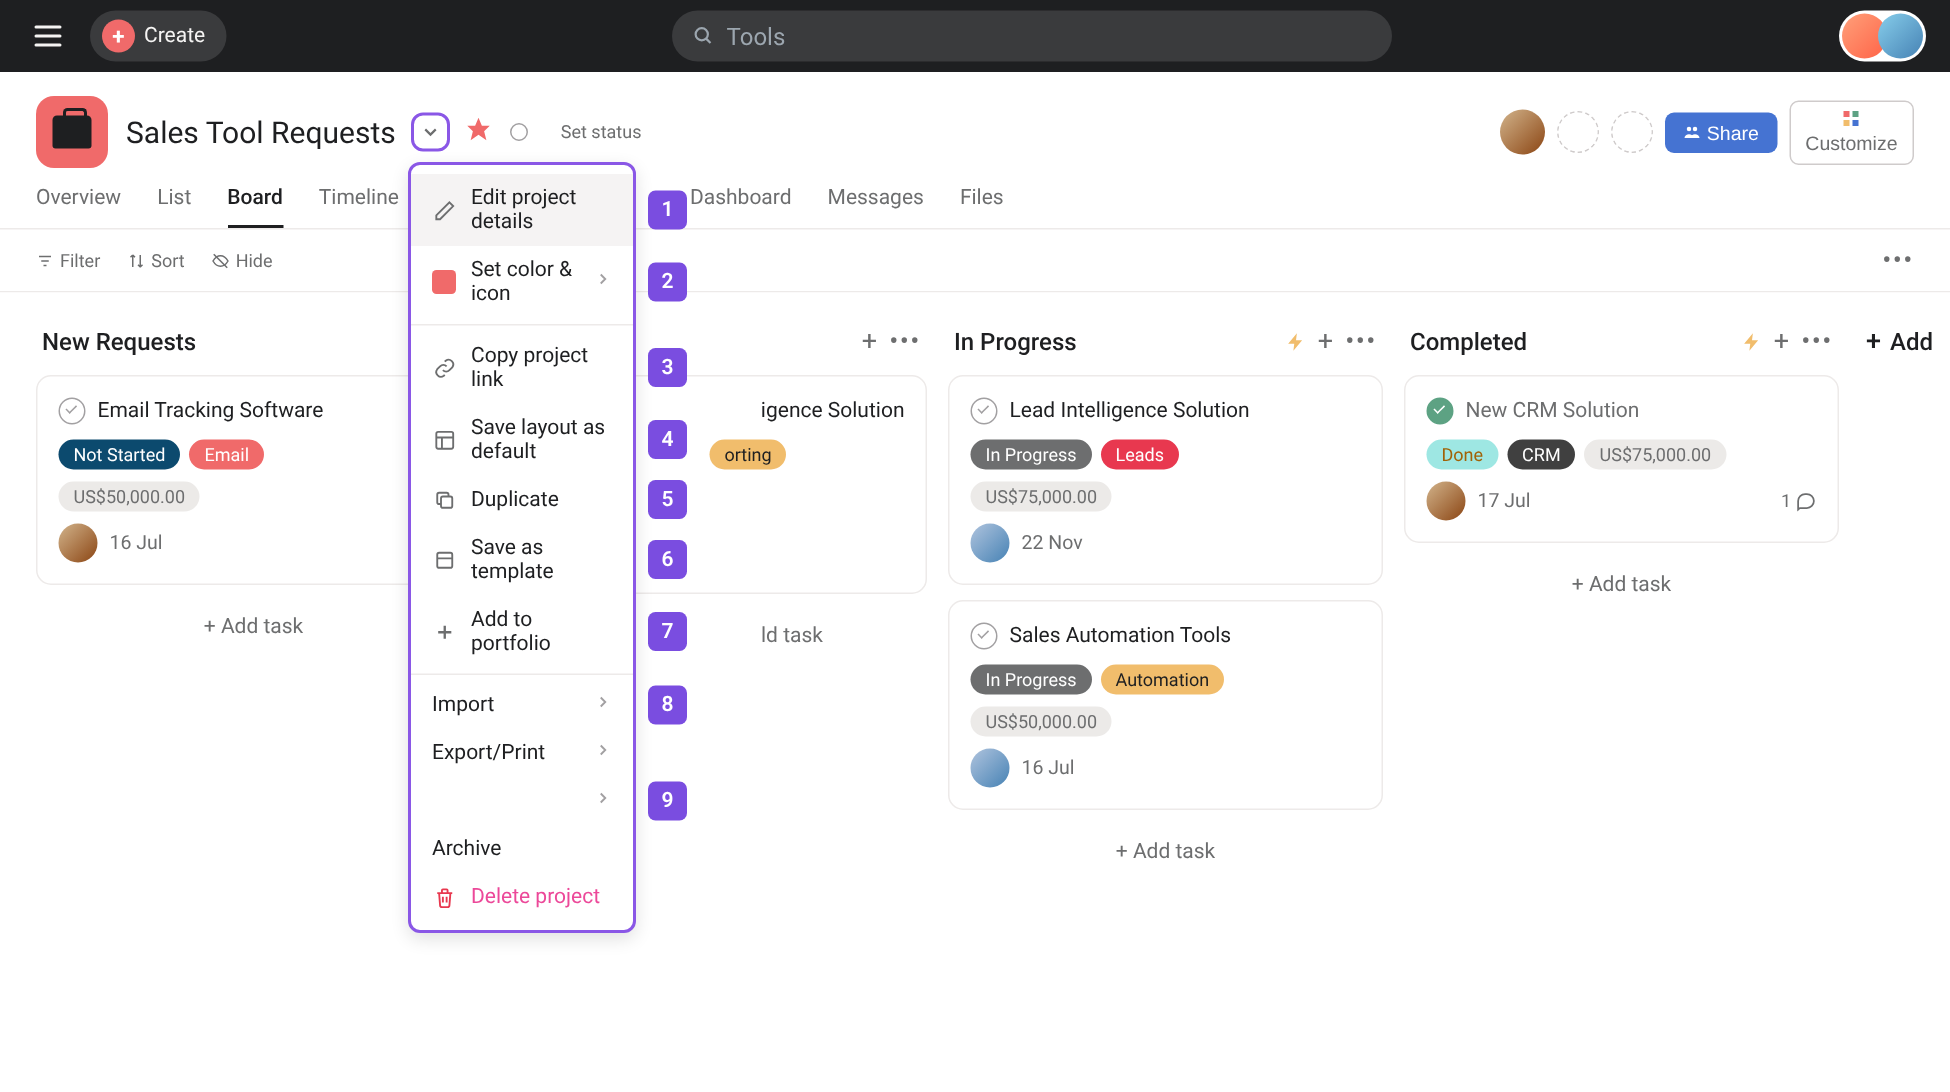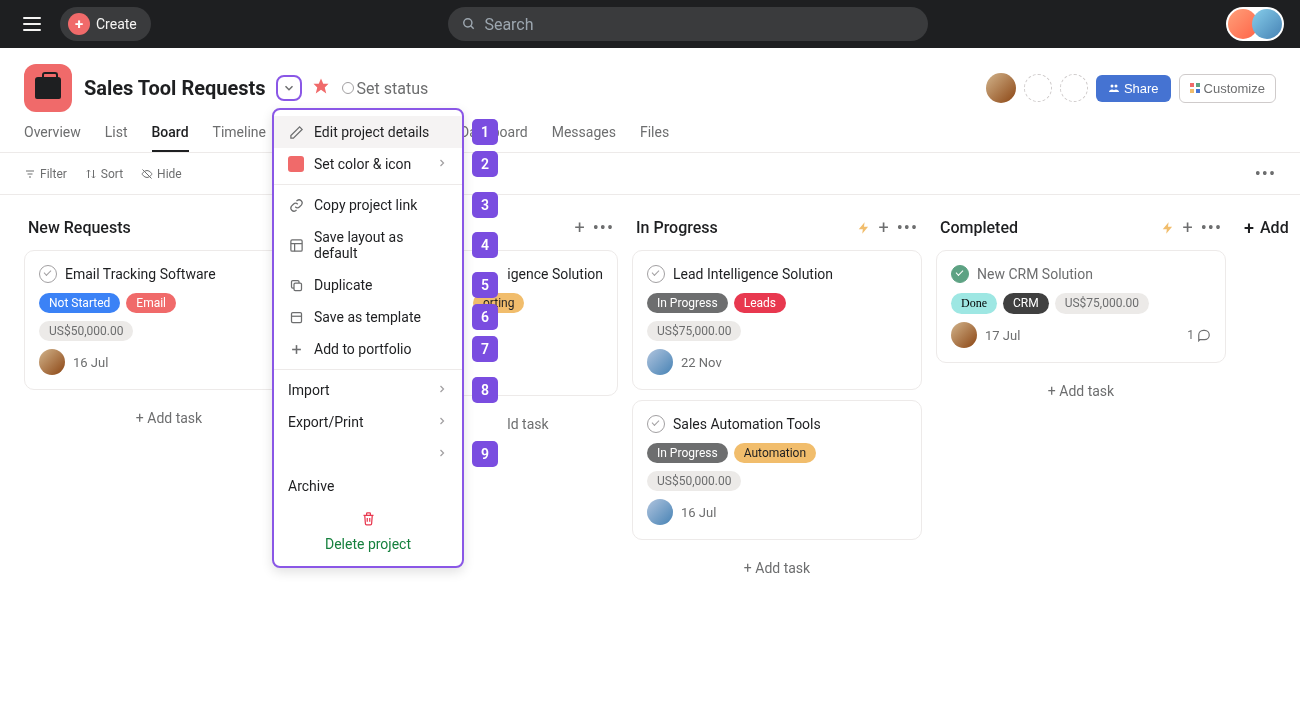--- a/index.html
+++ b/index.html
@@ -16,32 +16,32 @@
 .search svg { width: 14px; height: 14px; }
 .avatar-group-top { display: flex; align-items: center; gap: -4px; background: #fff; border-radius: 20px; padding: 2px; }
 .avatar-top { width: 30px; height: 30px; border-radius: 50%; background: linear-gradient(135deg, #ffa07a, #ff6347); }
 .avatar-top.b { background: linear-gradient(135deg, #87ceeb, #4682b4); margin-left: -6px; }
 
 
 .project-header { padding: 16px 24px 0 24px; display: flex; align-items: center; gap: 12px; position: relative; }
 .project-icon { width: 48px; height: 48px; border-radius: 12px; background: #f06a6a; display: flex; align-items: center; justify-content: center; }
 .project-icon .briefcase { width: 26px; height: 22px; background: #1e1f21; border-radius: 3px 3px 2px 2px; position: relative; }
 .project-icon .briefcase::before { content: ""; position: absolute; top: -5px; left: 7px; width: 12px; height: 5px; border: 2px solid #1e1f21; border-bottom: none; border-radius: 3px 3px 0 0; }
-.project-title { font-size: 20px; font-weight: 700; }
+.project-title { font-size: 20px; font-weight: 400; }
 .chevron-down { width: 22px; height: 22px; border-radius: 6px; outline: 2px solid #8a57e6; display: flex; align-items: center; justify-content: center; cursor: pointer; }
 .chevron-down svg { width: 14px; height: 14px; }
 .star-icon { color: #f06a6a; }
 .star-icon svg { width: 18px; height: 18px; fill: #f06a6a; }
-.set-status { display: flex; align-items: center; gap: 3px; color: #6d6e6f; font-size: 16px; cursor: pointer; }
+.set-status { display: flex; align-items: center; gap: 22px; color: #6d6e6f; font-size: 12px; cursor: pointer; }
 .set-status .circ { width: 12px; height: 12px; border: 1.5px solid #a2a0a2; border-radius: 50%; }
 .header-right { margin-left: auto; display: flex; align-items: center; gap: 8px; }
 .avatar-sm { width: 30px; height: 30px; border-radius: 50%; background: linear-gradient(135deg,#d2b48c,#8b4513); }
 .avatar-empty { width: 28px; height: 28px; border-radius: 50%; border: 1.5px dashed #cfcbcb; }
 .share-btn { background: #4573d2; color: #fff; border: none; border-radius: 6px; padding: 6px 12px; font-size: 13px; display: flex; align-items: center; gap: 4px; cursor: pointer; }
-.customize-btn { background: #fff; border: 1px solid #cfcbcb; border-radius: 6px; padding: 6px 10px; font-size: 13px; display: flex; align-items: center; gap: 4px; cursor: pointer; color: #6d6e6f; }
+.customize-btn { background: #fff; border: 1px solid #cfcbcb; border-radius: 6px; padding: 6px 10px; font-size: 13px; display: flex; align-items: center; gap: 4px; cursor: pointer; color: #6d6e6f; flex-direction: column; }
 .customize-btn .sq { display: inline-grid; grid-template-columns: 4px 4px; grid-template-rows: 4px 4px; gap: 2px; }
 .customize-btn .sq span:nth-child(1){background:#f06a6a;}
 .customize-btn .sq span:nth-child(2){background:#5da283;}
 .customize-btn .sq span:nth-child(3){background:#f1bd6c;}
 .customize-btn .sq span:nth-child(4){background:#4573d2;}
 
 
 .tabs { display: flex; gap: 24px; padding: 12px 24px 0 24px; border-bottom: 1px solid #edeae9; position: relative; }
 .tab { padding-bottom: 10px; font-size: 14px; color: #6d6e6f; cursor: pointer; }
 .tab.active { color: #1e1f21; font-weight: 500; border-bottom: 2px solid #1e1f21; }
@@ -63,45 +63,45 @@
 .plus-icon { font-size: 18px; }
 .card { background: #fff; border: 1px solid #edeae9; border-radius: 10px; padding: 14px; margin-bottom: 10px; box-shadow: 0 0 0 rgba(0,0,0,0); }
 .card-title-row { display: flex; align-items: center; gap: 8px; margin-bottom: 10px; }
 .check-circ { width: 18px; height: 18px; border: 1.5px solid #a2a0a2; border-radius: 50%; position: relative; flex-shrink: 0; }
 .check-circ::after { content: ""; position: absolute; left: 4px; top: 4px; width: 6px; height: 3px; border-left: 1.5px solid #a2a0a2; border-bottom: 1.5px solid #a2a0a2; transform: rotate(-45deg); }
 .check-circ.done { background: #5da283; border-color: #5da283; }
 .check-circ.done::after { border-color: #fff; }
 .card-title { font-size: 14px; font-weight: 400; }
 .tags { display: flex; gap: 6px; flex-wrap: wrap; margin-bottom: 8px; }
 .tag { font-size: 12px; padding: 3px 10px; border-radius: 12px; white-space: nowrap; }
-.tag.blue { background: #3b82f6; color: #fff; }
+.tag.blue { background: #0c4a6e; color: #fff; }
 .tag.salmon { background: #f06a6a; color: #fff; }
 .tag.gray { background: #6d6e6f; color: #fff; }
 .tag.red { background: #e8384f; color: #fff; }
 .tag.yellow { background: #f1bd6c; color: #1e1f21; }
-.tag.teal { background: #9ee7e3; color: #000000; font-family: Liberation Serif, serif; }
+.tag.teal { background: #9ee7e3; color: #a16207; }
 .tag.lightpurple { background: #404040; color: #fff; }
 .tag.lightgray { background: #eceae8; color: #6d6e6f; }
 .card-meta { display: flex; align-items: center; gap: 8px; font-size: 13px; color: #6d6e6f; margin-top: 8px; }
 .avatar-xs { width: 26px; height: 26px; border-radius: 50%; background: linear-gradient(135deg,#d2b48c,#8b4513); }
 .avatar-xs.b { background: linear-gradient(135deg,#b0c4de,#4682b4); }
 .card-meta .comment { margin-left: auto; display: flex; align-items: center; gap: 3px; font-size: 12px; }
 .add-task { text-align: center; padding: 10px; font-size: 14px; color: #6d6e6f; cursor: pointer; }
 .add-section { display: flex; align-items: center; gap: 6px; font-size: 16px; font-weight: 500; cursor: pointer; padding: 6px 4px 12px 4px; color: #1e1f21; }
 
 
-.menu { position: absolute; top: 108px; left: 272px; width: 192px; background: #fff; border: 2px solid #8a57e6; border-radius: 8px; box-shadow: 0 4px 12px rgba(0,0,0,0.12); padding: 6px 0; z-index: 100; font-size: 14px; }
+.menu { position: absolute; top: 108px; left: 272px; width: 152px; background: #fff; border: 2px solid #8a57e6; border-radius: 8px; box-shadow: 0 4px 12px rgba(0,0,0,0.12); padding: 6px 0; z-index: 100; font-size: 14px; }
 .menu-item { display: flex; align-items: center; gap: 10px; padding: 8px 14px; cursor: pointer; color: #1e1f21; position: relative; }
 .menu-item.hovered { background: #f5f3f3; }
 .menu-item .mi-icon { width: 16px; height: 16px; display: flex; align-items: center; justify-content: center; color: #6d6e6f; flex-shrink: 0; }
 .menu-item.no-icon { padding-left: 14px; }
 .menu-item .color-sq { width: 16px; height: 16px; background: #f06a6a; border-radius: 3px; }
 .menu-item .chev-right { margin-left: auto; color: #a2a0a2; }
 .menu-item .chev-right svg { width: 12px; height: 12px; }
-.menu-item.danger { color: #15803d; flex-direction: column; }
+.menu-item.danger { color: #ec4899; }
 .menu-item.danger .mi-icon { color: #e8384f; }
 .menu-sep { height: 1px; background: #edeae9; margin: 4px 0; }
 
 
 .num-badge { position: absolute; width: 26px; height: 26px; background: #7a4de0; color: #fff; border-radius: 5px; display: flex; align-items: center; justify-content: center; font-weight: 600; font-size: 14px; z-index: 200; right: -36px; }
 
 .people-ico { width: 12px; height: 12px; display: inline-block; }
 </style>
 </head>
 <body>
@@ -115,21 +115,21 @@
   <div class="create-btn">
     <span class="create-plus">+</span>
     <span>Create</span>
   </div>
   <div class="search-wrap">
     <div class="search">
       <svg viewBox="0 0 24 24" fill="none" stroke="currentColor" stroke-width="2.5">
           <circle cx="10" cy="10" r="7"></circle>
           <line x1="20" y1="20" x2="15" y2="15"></line>
         </svg>
-      <span>Search</span>
+      <span>Tools</span>
     </div>
   </div>
   <div class="avatar-group-top">
     <div class="avatar-top"></div>
     <div class="avatar-top b"></div>
   </div>
 </div>
 
 <div class="project-header">
   <div class="project-icon">

